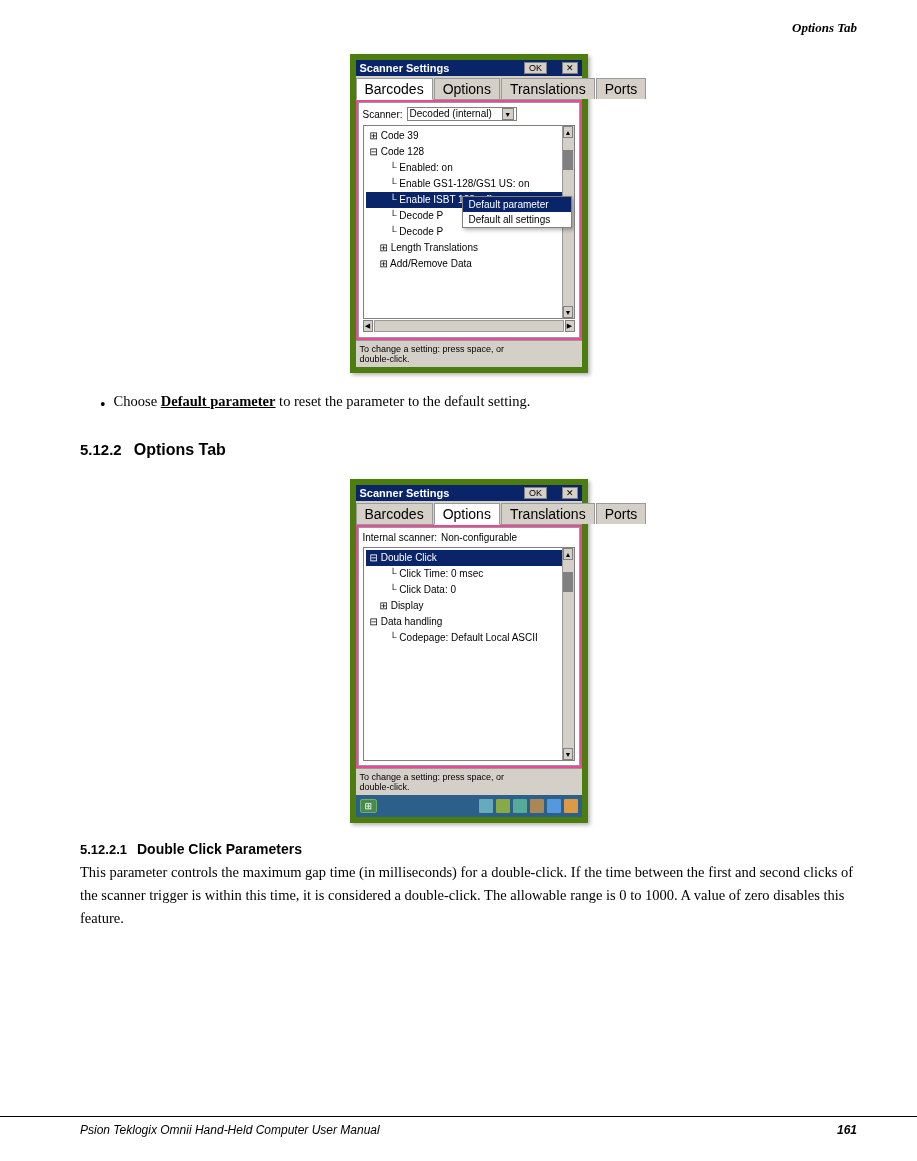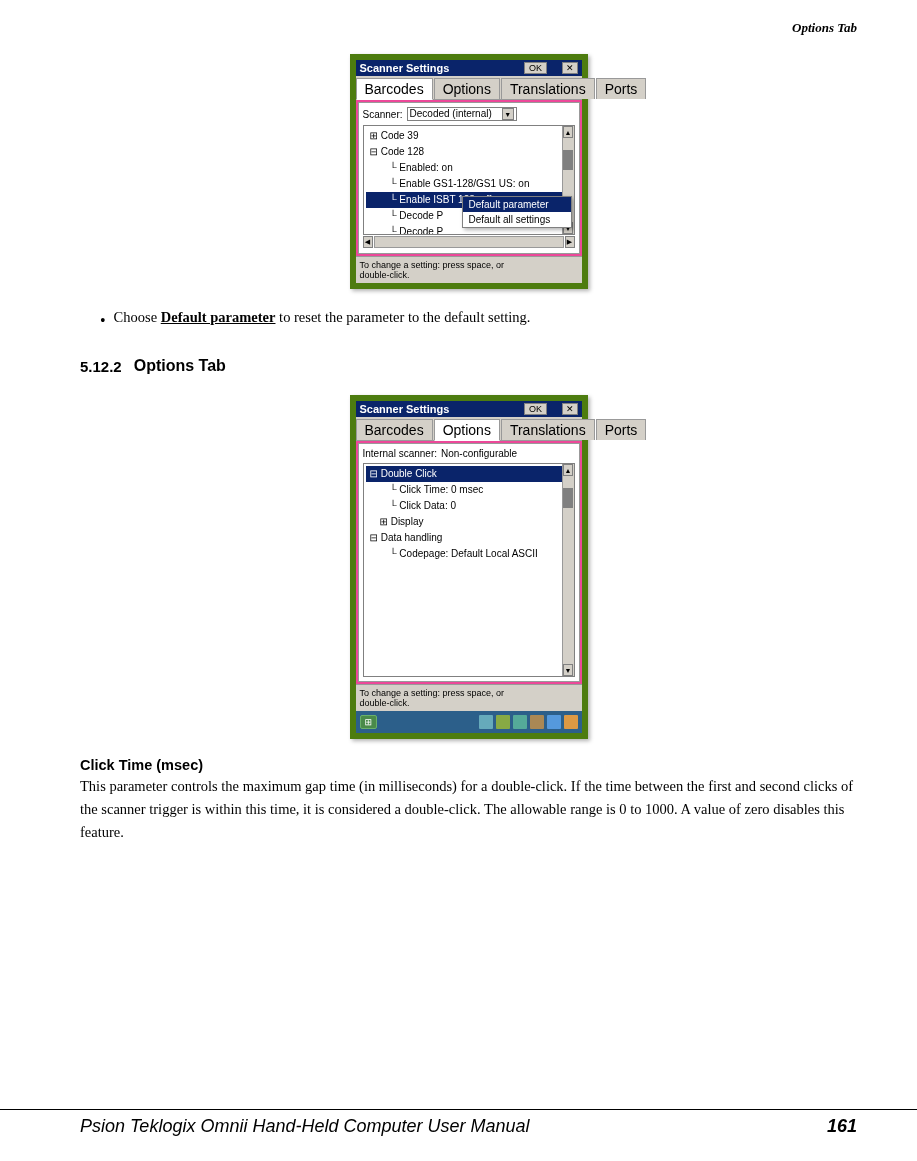--- a/index.html
+++ b/index.html
@@ -140,21 +140,21 @@
       display: flex;
       align-items: center;
       justify-content: center;
       font-size: 7px;
     }
 
     .tree-view {
       border: 1px solid #808080;
       background: #fff;
       padding: 2px;
-      height: 110px;
+      height: 194px;
       overflow: hidden;
       position: relative;
     }
     .tree-item {
       font-size: 10px;
       padding: 1px 0;
       padding-left: 4px;
       line-height: 1.4;
     }
     .tree-item.highlighted {
@@ -275,21 +275,21 @@
       line-height: 1.5;
     }
     .bullet-dot {
       font-size: 16px;
       margin-top: 2px;
     }
 
     
     .section-heading {
       display: flex;
-      align-items: center;
+      align-items: flex-start;
       gap: 12px;
       margin: 16px 0 10px 0;
     }
     .section-number {
       font-size: 15px;
       font-weight: bold;
       font-family: Arial, Helvetica, sans-serif;
       white-space: nowrap;
     }
     .section-title {
@@ -335,21 +335,21 @@
       position: absolute;
       bottom: 24px;
       left: 0;
       right: 0;
       display: flex;
       justify-content: space-between;
       align-items: center;
       padding: 0 60px 0 80px;
       border-top: 1px solid #000;
       padding-top: 6px;
-      font-size: 18px;
+      font-size: 12px;
       font-family: Arial, Helvetica, sans-serif;
       font-style: italic;
     }
     .footer-text {
       color: #000;
     }
     .footer-page {
       color: #000;
       font-weight: bold;
     }
@@ -488,22 +488,25 @@
           <div class="taskbar-icon" style="background:#8a4;"></div>
           <div class="taskbar-icon" style="background:#5a9;"></div>
           <div class="taskbar-icon" style="background:#a85;"></div>
           <div class="taskbar-icon" style="background:#59d;"></div>
           <div class="taskbar-icon" style="background:#d94;"></div>
         </div>
       </div>
     </div>
   </div>
 
-
-  <div class="subsection-heading">Click Time (msec)</div>
+  <div class="sub-subsection">
+    <span class="sub-subsection-number">5.12.2.1</span>
+    <span class="sub-subsection-title">Double Click Parameters</span>
+  </div>
+
 
   <p class="body-text">This parameter controls the maximum gap time (in milliseconds) for a double-click. If the time between the first and second clicks of the scanner trigger is within this time, it is considered a double-click. The allowable range is 0 to 1000. A value of zero disables this feature.</p>
 
   <div class="page-footer">
     <span class="footer-text">Psion Teklogix Omnii Hand-Held Computer User Manual</span>
     <span class="footer-page">161</span>
   </div>
 
 </div>
 

